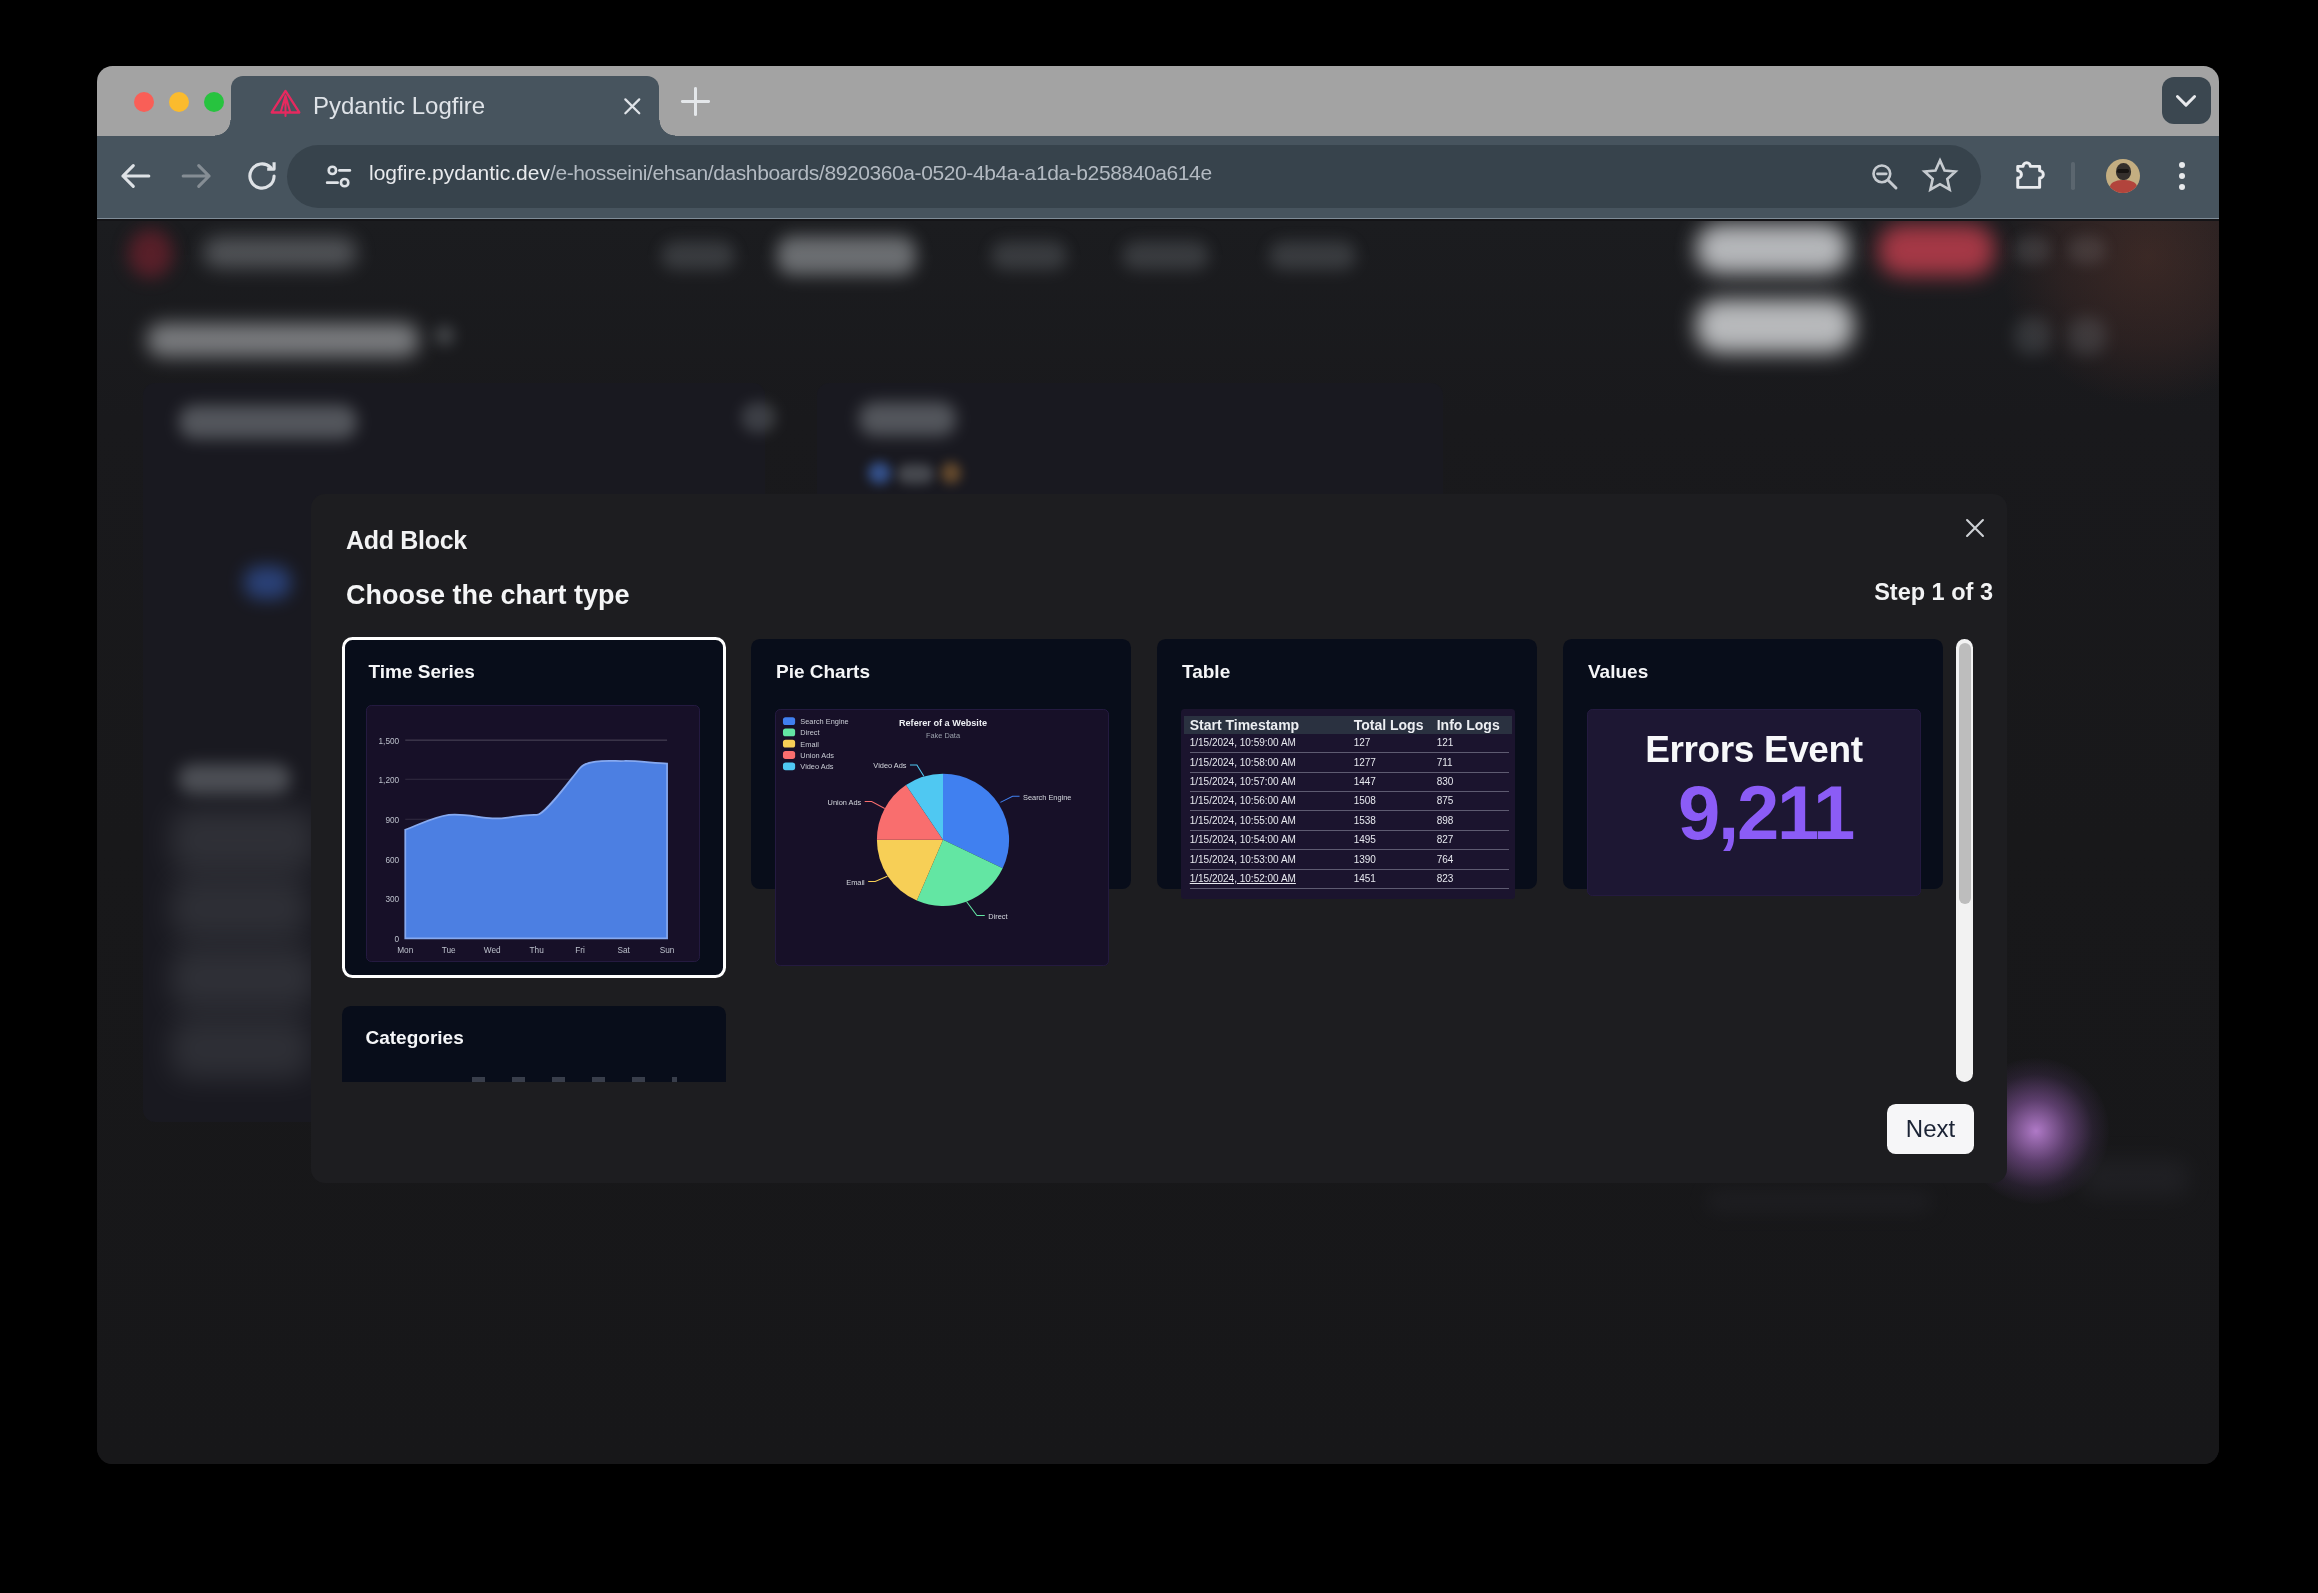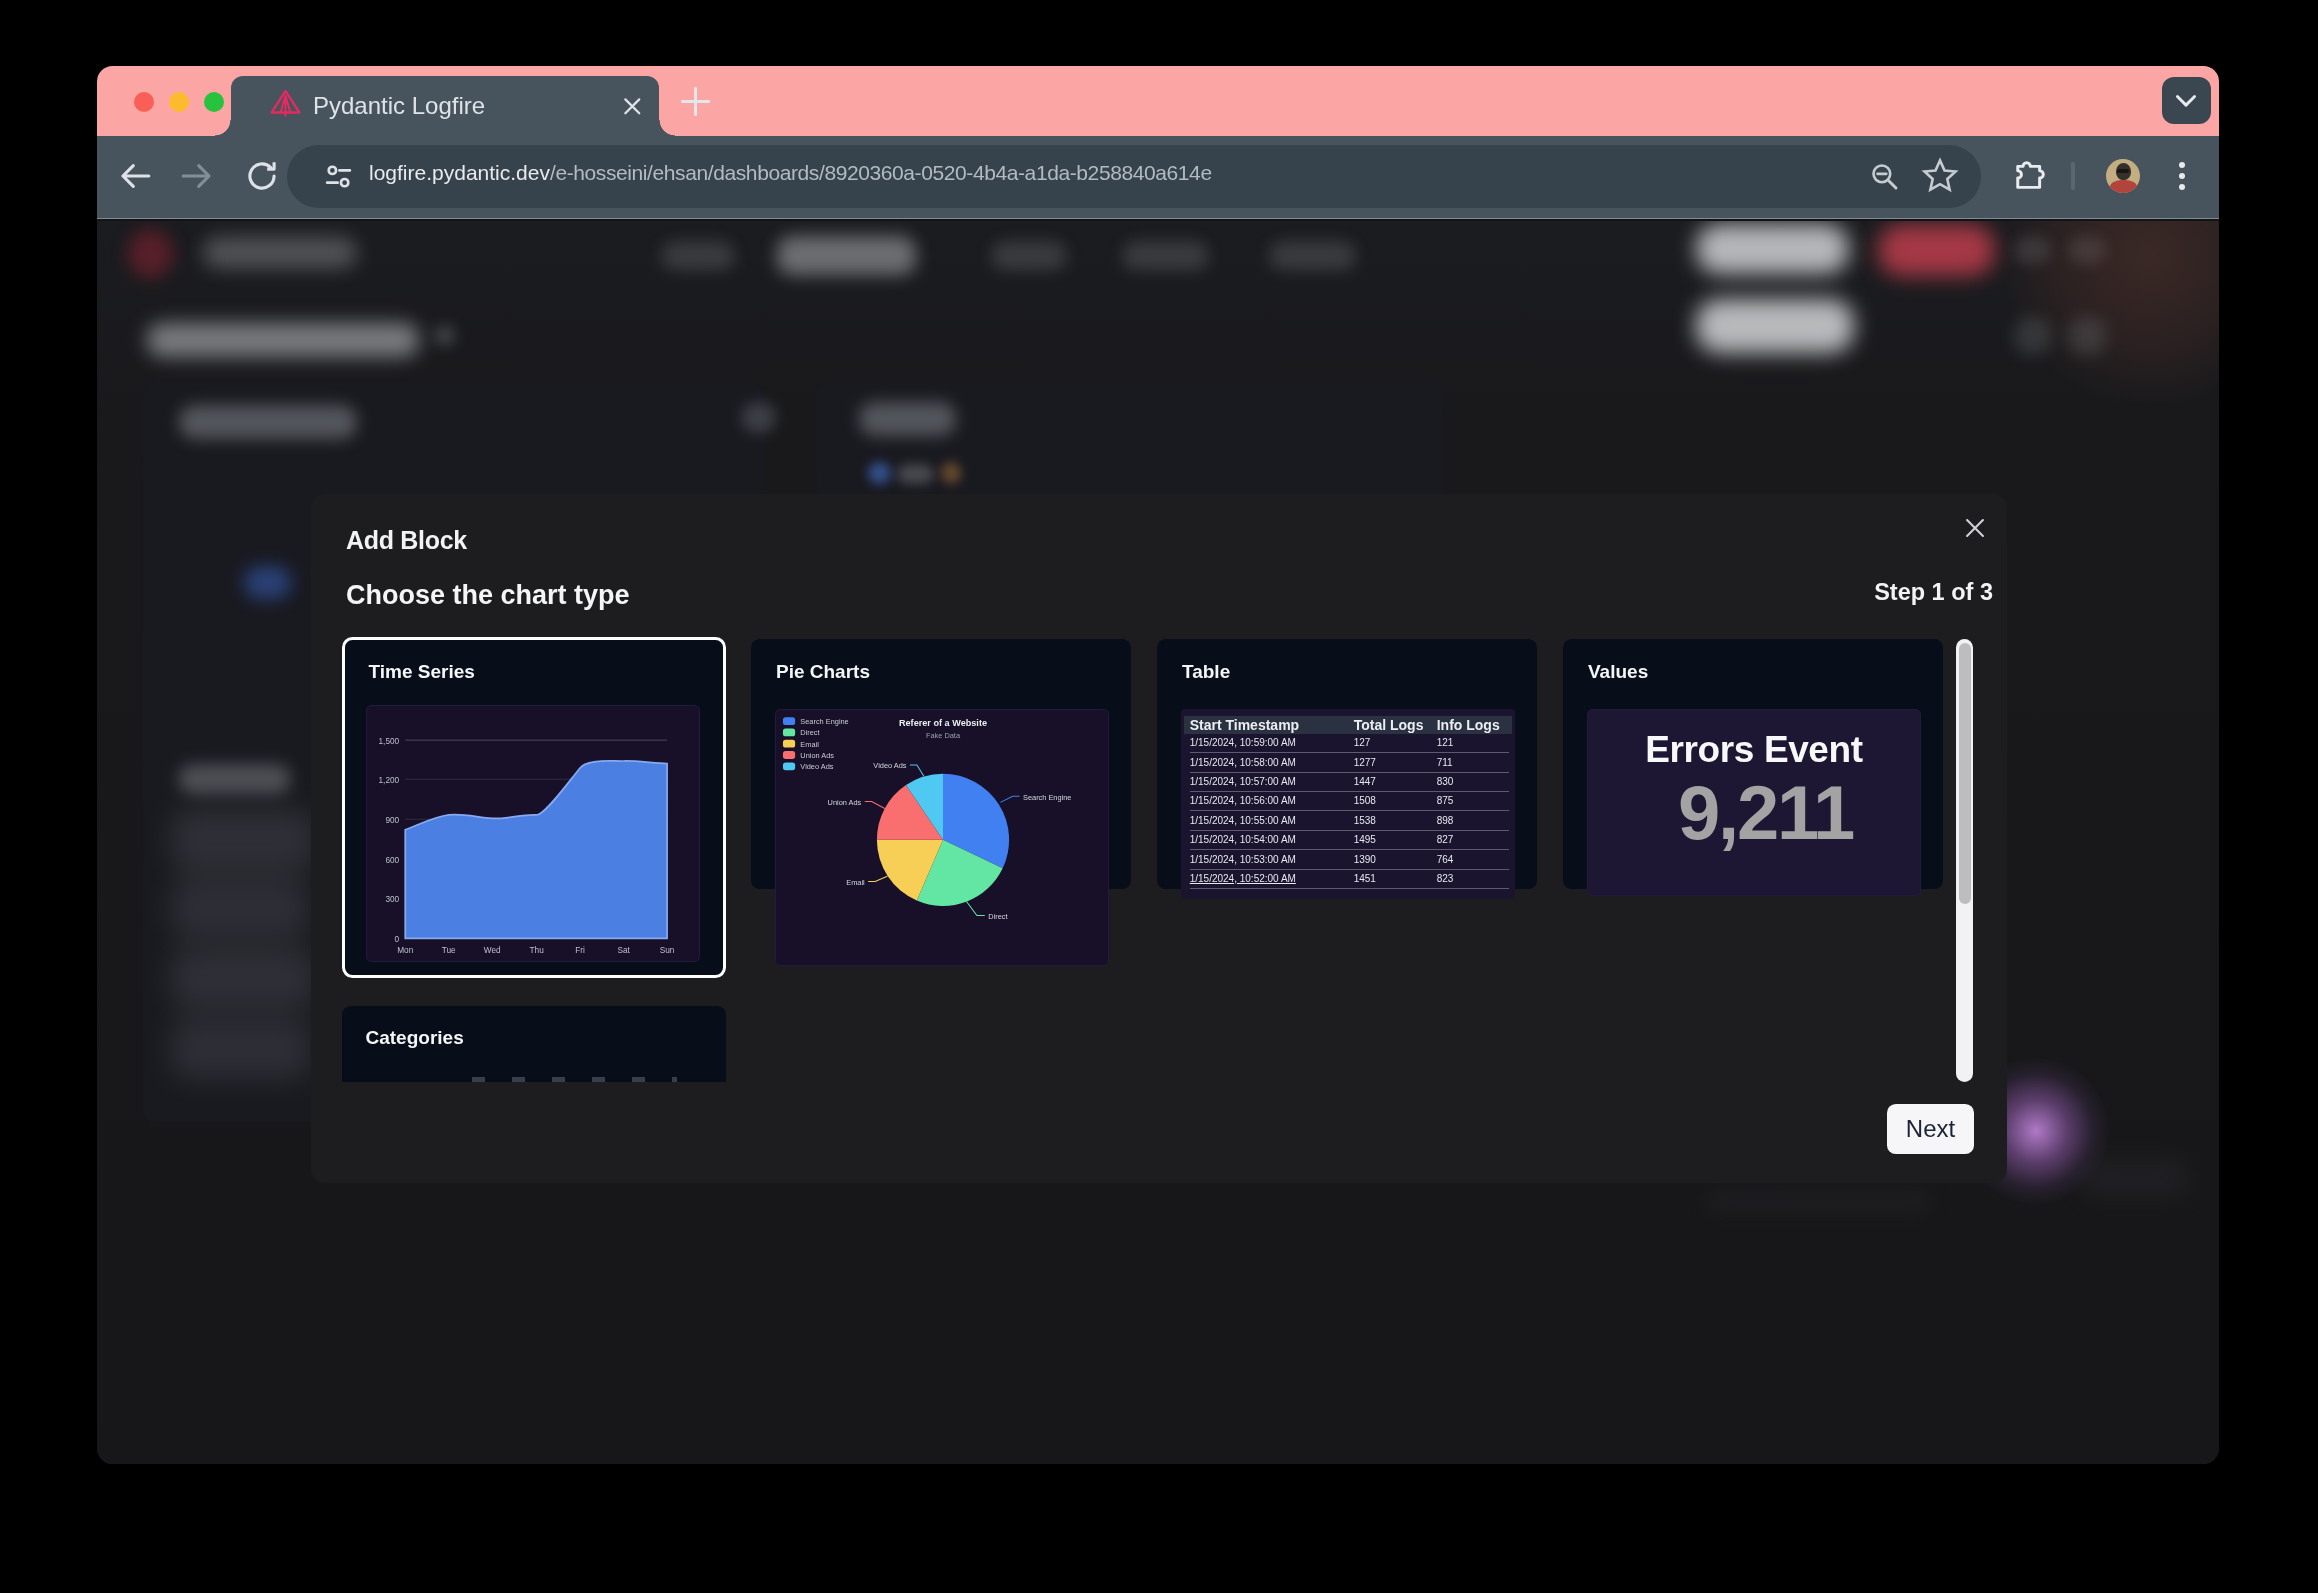--- a/index.html
+++ b/index.html
@@ -2,21 +2,21 @@
 <html style="font-size:14px"><head>
 <meta charset="utf-8">
 <style>
   * { margin:0; padding:0; box-sizing:border-box; }
   html,body { width:2319px; height:1593px; background:#000; overflow:hidden;
     font-family:"Liberation Sans", sans-serif; }
   #win { position:absolute; left:97px; top:66px; width:2122px; height:1398px;
     border-radius:15.7px; overflow:hidden; background:#141417; }
   .abs { position:absolute; }
   
-  #tabbar { position:absolute; left:0; top:0; width:100%; height:70px; background:#fca5a5; }
+  #tabbar { position:absolute; left:0; top:0; width:100%; height:70px; background:#a3a3a3; }
   .light { position:absolute; top:26px; width:20px; height:20px; border-radius:50%; }
   #tab { position:absolute; left:134px; top:9.6px; width:428px; height:60px;
     background:#47545e; border-radius:12px 12px 0 0; }
   #tab .title { position:absolute; left:82px; top:16.5px; font-size:24px; color:#dfe3e8; white-space:nowrap; }
   #chev { position:absolute; left:2065px; top:11.3px; width:49px; height:47px; border-radius:12px; background:#3b4750; }
   #toolbar { position:absolute; left:0; top:70px; width:100%; height:83px; background:#47545e;
     border-bottom:1.7px solid #7f8c97; }
   #pill { position:absolute; left:190px; top:79px; width:1694px; height:63px; border-radius:32px; background:#37434c; }
   #urltext { position:absolute; left:272px; top:95px; font-size:21px; color:#e8eaed; white-space:nowrap; letter-spacing:0; }
   #urltext .dim { color:#b3bac2; letter-spacing:-0.4px; }
@@ -250,21 +250,21 @@
             <div class="trow" style="top:103px;"><span>1/15/2024, 10:55:00 AM</span><i>1538</i><b>898</b></div>
             <div class="trow" style="top:122px;"><span>1/15/2024, 10:54:00 AM</span><i>1495</i><b>827</b></div>
             <div class="trow" style="top:142px;"><span>1/15/2024, 10:53:00 AM</span><i>1390</i><b>764</b></div>
             <div class="trow" style="top:161px;text-decoration:underline;"><span>1/15/2024, 10:52:00 AM</span><i>1451</i><b>823</b></div>
           </div>
         </div>
         <div class="card" style="left:1252px;top:1.7px;">
           <div class="ct">Values</div>
           <div class="panel" style="height:187px;background:#1d1733;text-align:center;">
             <div style="margin-top:19px;font-size:37px;font-weight:700;color:#f7f8fa;letter-spacing:-0.4px;">Errors Event</div>
-            <div style="margin-top:-1.7px;font-size:76px;font-weight:700;color:#a3a3a3;letter-spacing:-2.2px;padding-left:23px;">9,211</div>
+            <div style="margin-top:-1.7px;font-size:76px;font-weight:700;color:#8b5cf6;letter-spacing:-2.2px;padding-left:23px;">9,211</div>
           </div>
         </div>
         <div class="card" style="left:31px;top:369px;width:384px;">
           <div class="ct" style="left:23.5px;top:21px;">Categories</div>
           <div style="position:absolute;left:130px;top:71px;width:205px;height:5.2px;opacity:.38;background:repeating-linear-gradient(90deg, rgba(205,210,224,.65) 0 13px, transparent 13px 40px);filter:blur(0.4px);"></div>
         </div>
       </div>
       <div id="sbar">
           <div id="sthumb"></div>
         </div>

